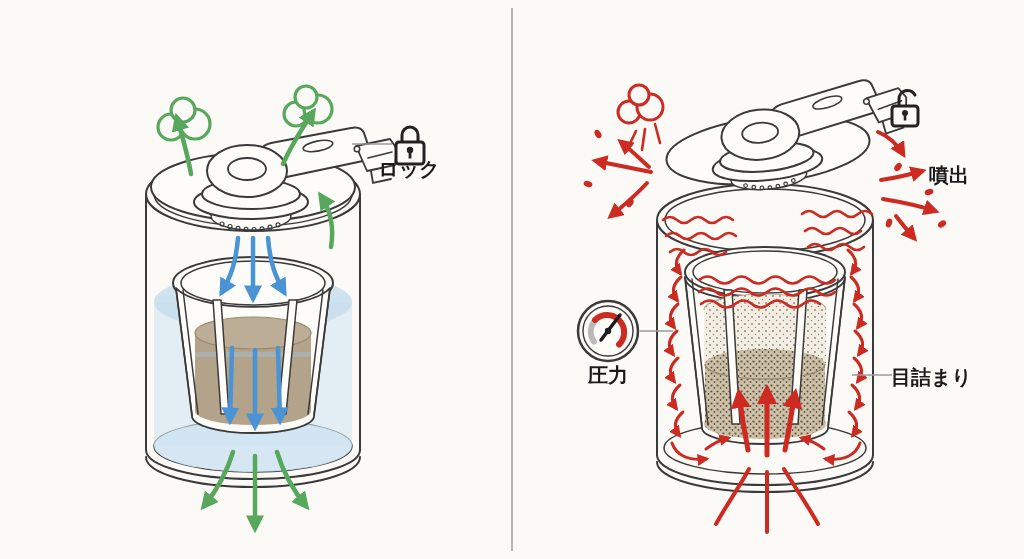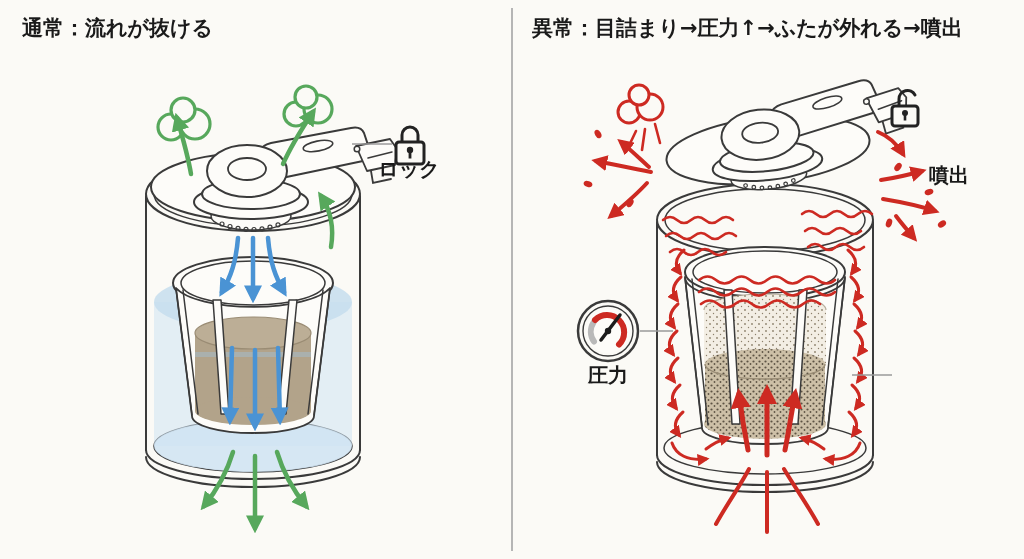--- a/index.html
+++ b/index.html
@@ -151,21 +151,20 @@
 
     <line class="leader" x1="352" y1="144" x2="392" y2="144"></line>
     <g>
       <path class="lock" d="M402,142 L402,135 A8,8 0 0 1 418,135 L418,142"></path>
       <rect class="lockbody" x="396" y="142" width="28" height="22" rx="3"></rect>
       <circle cx="410" cy="150" r="3.2" fill="#222"></circle>
       <rect x="408.6" y="152" width="2.8" height="6.5" fill="#222"></rect>
     </g>
   </svg>
 
-  <div class="title">通常：流れが抜ける</div>
   <div class="lbl" style="left:376px;top:156px;width:66px;">ロック</div>
 </div>
 
 <div class="panel" id="panel-right">
   <svg width="512" height="559" viewBox="0 0 512 559">
     <defs>
       <marker id="mr" viewBox="0 0 10 10" refX="7" refY="5" markerWidth="4" markerHeight="4" orient="auto">
         <path d="M0,0 L10,5 L0,10 z" class="fill-r"></path>
       </marker>
       <pattern id="dotsL" width="7" height="7" patternUnits="userSpaceOnUse">
@@ -327,18 +326,18 @@
       <circle class="ln" style="stroke-width:1.4" cx="96" cy="331" r="25"></circle>
       <path d="M82,341.5 A17,17 0 0 1 81.5,322.5" stroke="var(--gauge_gray)" stroke-width="6" fill="none" stroke-linecap="round"></path>
       <path d="M83,320 A17,17 0 1 1 107,344.5" stroke="var(--red)" stroke-width="6" fill="none" stroke-linecap="round"></path>
       <line x1="89" y1="340" x2="108" y2="315" stroke="#1c1c1c" stroke-width="3.5" stroke-linecap="round"></line>
       <circle cx="96" cy="331" r="3.2" fill="#1c1c1c"></circle>
     </g>
 
     <line class="leader" x1="340" y1="375" x2="380" y2="375"></line>
   </svg>
 
-  <div class="title" style="left:20px;">異常：目詰まり→圧力↑→ふたが外れる→噴出</div>
   <div class="lbl" style="left:398px;top:162px;width:78px;font-family:Liberation Mono, monospace;">噴出</div>
   <div class="lbl" style="left:56px;top:362px;width:80px;">圧力</div>
+  <div class="lbl" style="left:379px;top:364px;width:96px;text-align:left;">目詰まり</div>
 </div>
 
 <div id="divider"></div>
 
 </body></html>

